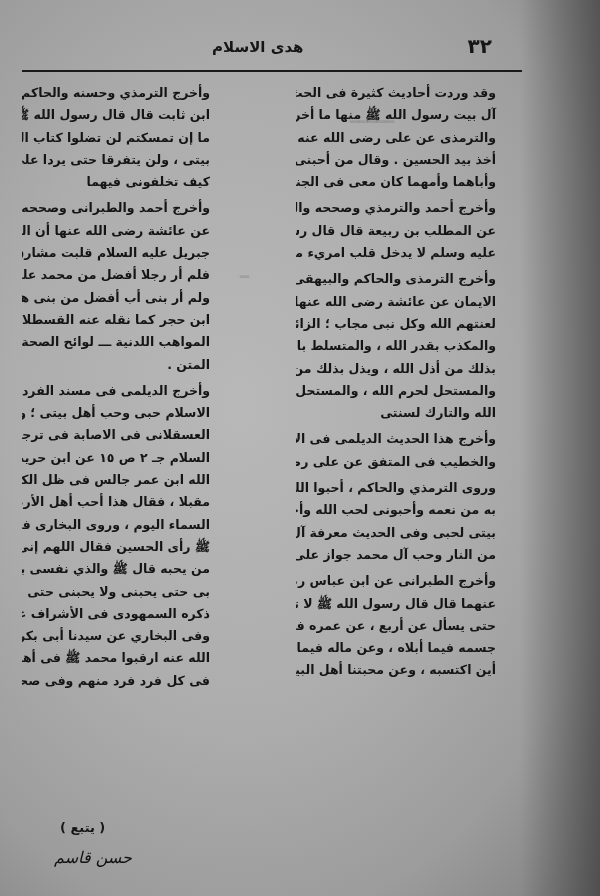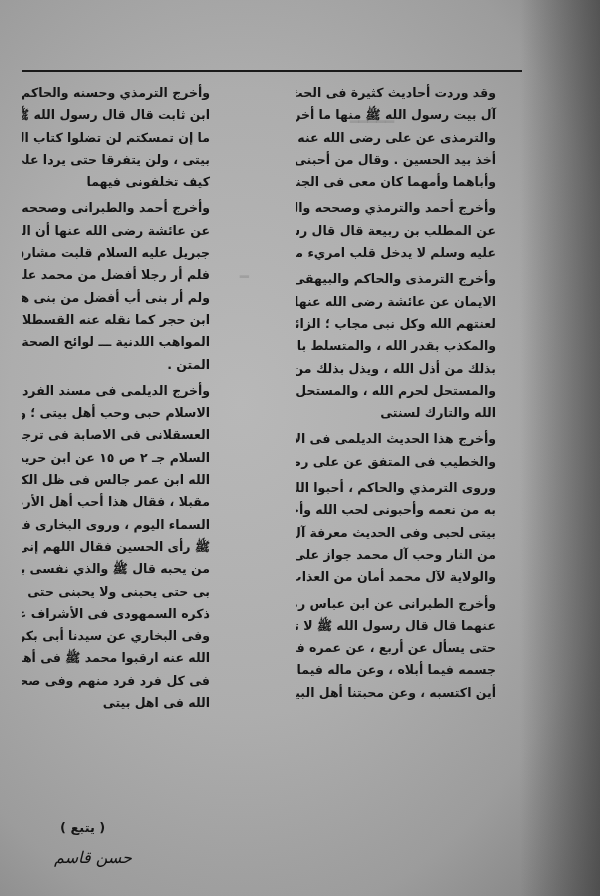--- a/index.html
+++ b/index.html
@@ -127,20 +127,24 @@
     }
   </style>
 </head>
 <body>
 
 <div class="page">
 
   <div class="bleed" style="left:350px; top:95px;">ـــــ</div>
   <div class="bleed" style="left:240px; top:250px;">ـ</div>
 
+  <div class="header">
+    <span class="header-title">هدى الاسلام</span>
+    <span class="page-number">٣٢</span>
+  </div>
   <div class="header-rule"></div>
 
   <div class="column col-right">
     <div class="paragraph">
       <span class="line">وقد وردت أحاديث كثيرة فى الحث على محبة</span>
       <span class="line">آل بيت رسول الله ﷺ منها ما أخرجه الامام أحمد</span>
       <span class="line">والترمذى عن على رضى الله عنه أن النبى ﷺ</span>
       <span class="line">أخذ بيد الحسين . وقال من أحبنى وأحب هذين</span>
       <span class="line last">وأباهما وأمهما كان معى فى الجنة .</span>
     </div>
@@ -160,21 +164,20 @@
     </div>
     <div class="paragraph">
       <span class="line">وأخرج هذا الحديث الديلمى فى الأفراد</span>
       <span class="line">والخطيب فى المتفق عن على رضى الله عنه بالمعنى</span>
     </div>
     <div class="paragraph">
       <span class="line">وروى الترمذي والحاكم ، أحبوا الله لما يغذوكم</span>
       <span class="line">به من نعمه وأحبونى لحب الله وأحبوا أهل</span>
       <span class="line">بيتى لحبى وفى الحديث معرفة آل محمد براءة</span>
       <span class="line">من النار وحب آل محمد جواز على الصراط المستقيم</span>
-      <span class="line last">والولاية لآل محمد أمان من العذاب</span>
     </div>
     <div class="paragraph">
       <span class="line">وأخرج الطبرانى عن ابن عباس رضى الله</span>
       <span class="line">عنهما قال قال رسول الله ﷺ لا تزول قدما عبد</span>
       <span class="line">حتى يسأل عن أربع ، عن عمره فيما أفناه ؛ وعن</span>
       <span class="line">جسمه فيما أبلاه ، وعن ماله فيما أنفقه . ومن</span>
       <span class="line last">أين اكتسبه ، وعن محبتنا أهل البيت</span>
     </div>
   </div>
 
@@ -204,20 +207,19 @@
       <span class="line">الله ابن عمر جالس فى ظل الكعبة إذ رأى الحسين</span>
       <span class="line">مقبلا ، فقال هذا أحب أهل الأرض إلى أهل</span>
       <span class="line">السماء اليوم ، وروى البخارى فى الصحيح أن النبى</span>
       <span class="line">ﷺ رأى الحسين فقال اللهم إنى أحبه فأحبه وأحب</span>
       <span class="line">من يحبه قال ﷺ والذي نفسى بيده لا يؤمن عبد</span>
       <span class="line">بى حتى يحبنى ولا يحبنى حتى يحب ذريتى أى قرابتى</span>
       <span class="line">ذكره السمهودى فى الأشراف على فضائل الأشراف</span>
       <span class="line">وفى البخاري عن سيدنا أبى بكر الصديق رضى</span>
       <span class="line">الله عنه ارقبوا محمد ﷺ فى أهل بيته أي احفظوه</span>
       <span class="line">فى كل فرد فرد منهم وفى صحيح مسلم اذكركم</span>
-      <span class="line last">الله فى اهل بيتى</span>
     </div>
   </div>
 
   <div class="continued">( يتبع )</div>
   <div class="signature">حسن قاسم</div>
 
 </div>
 
 </body></html>

